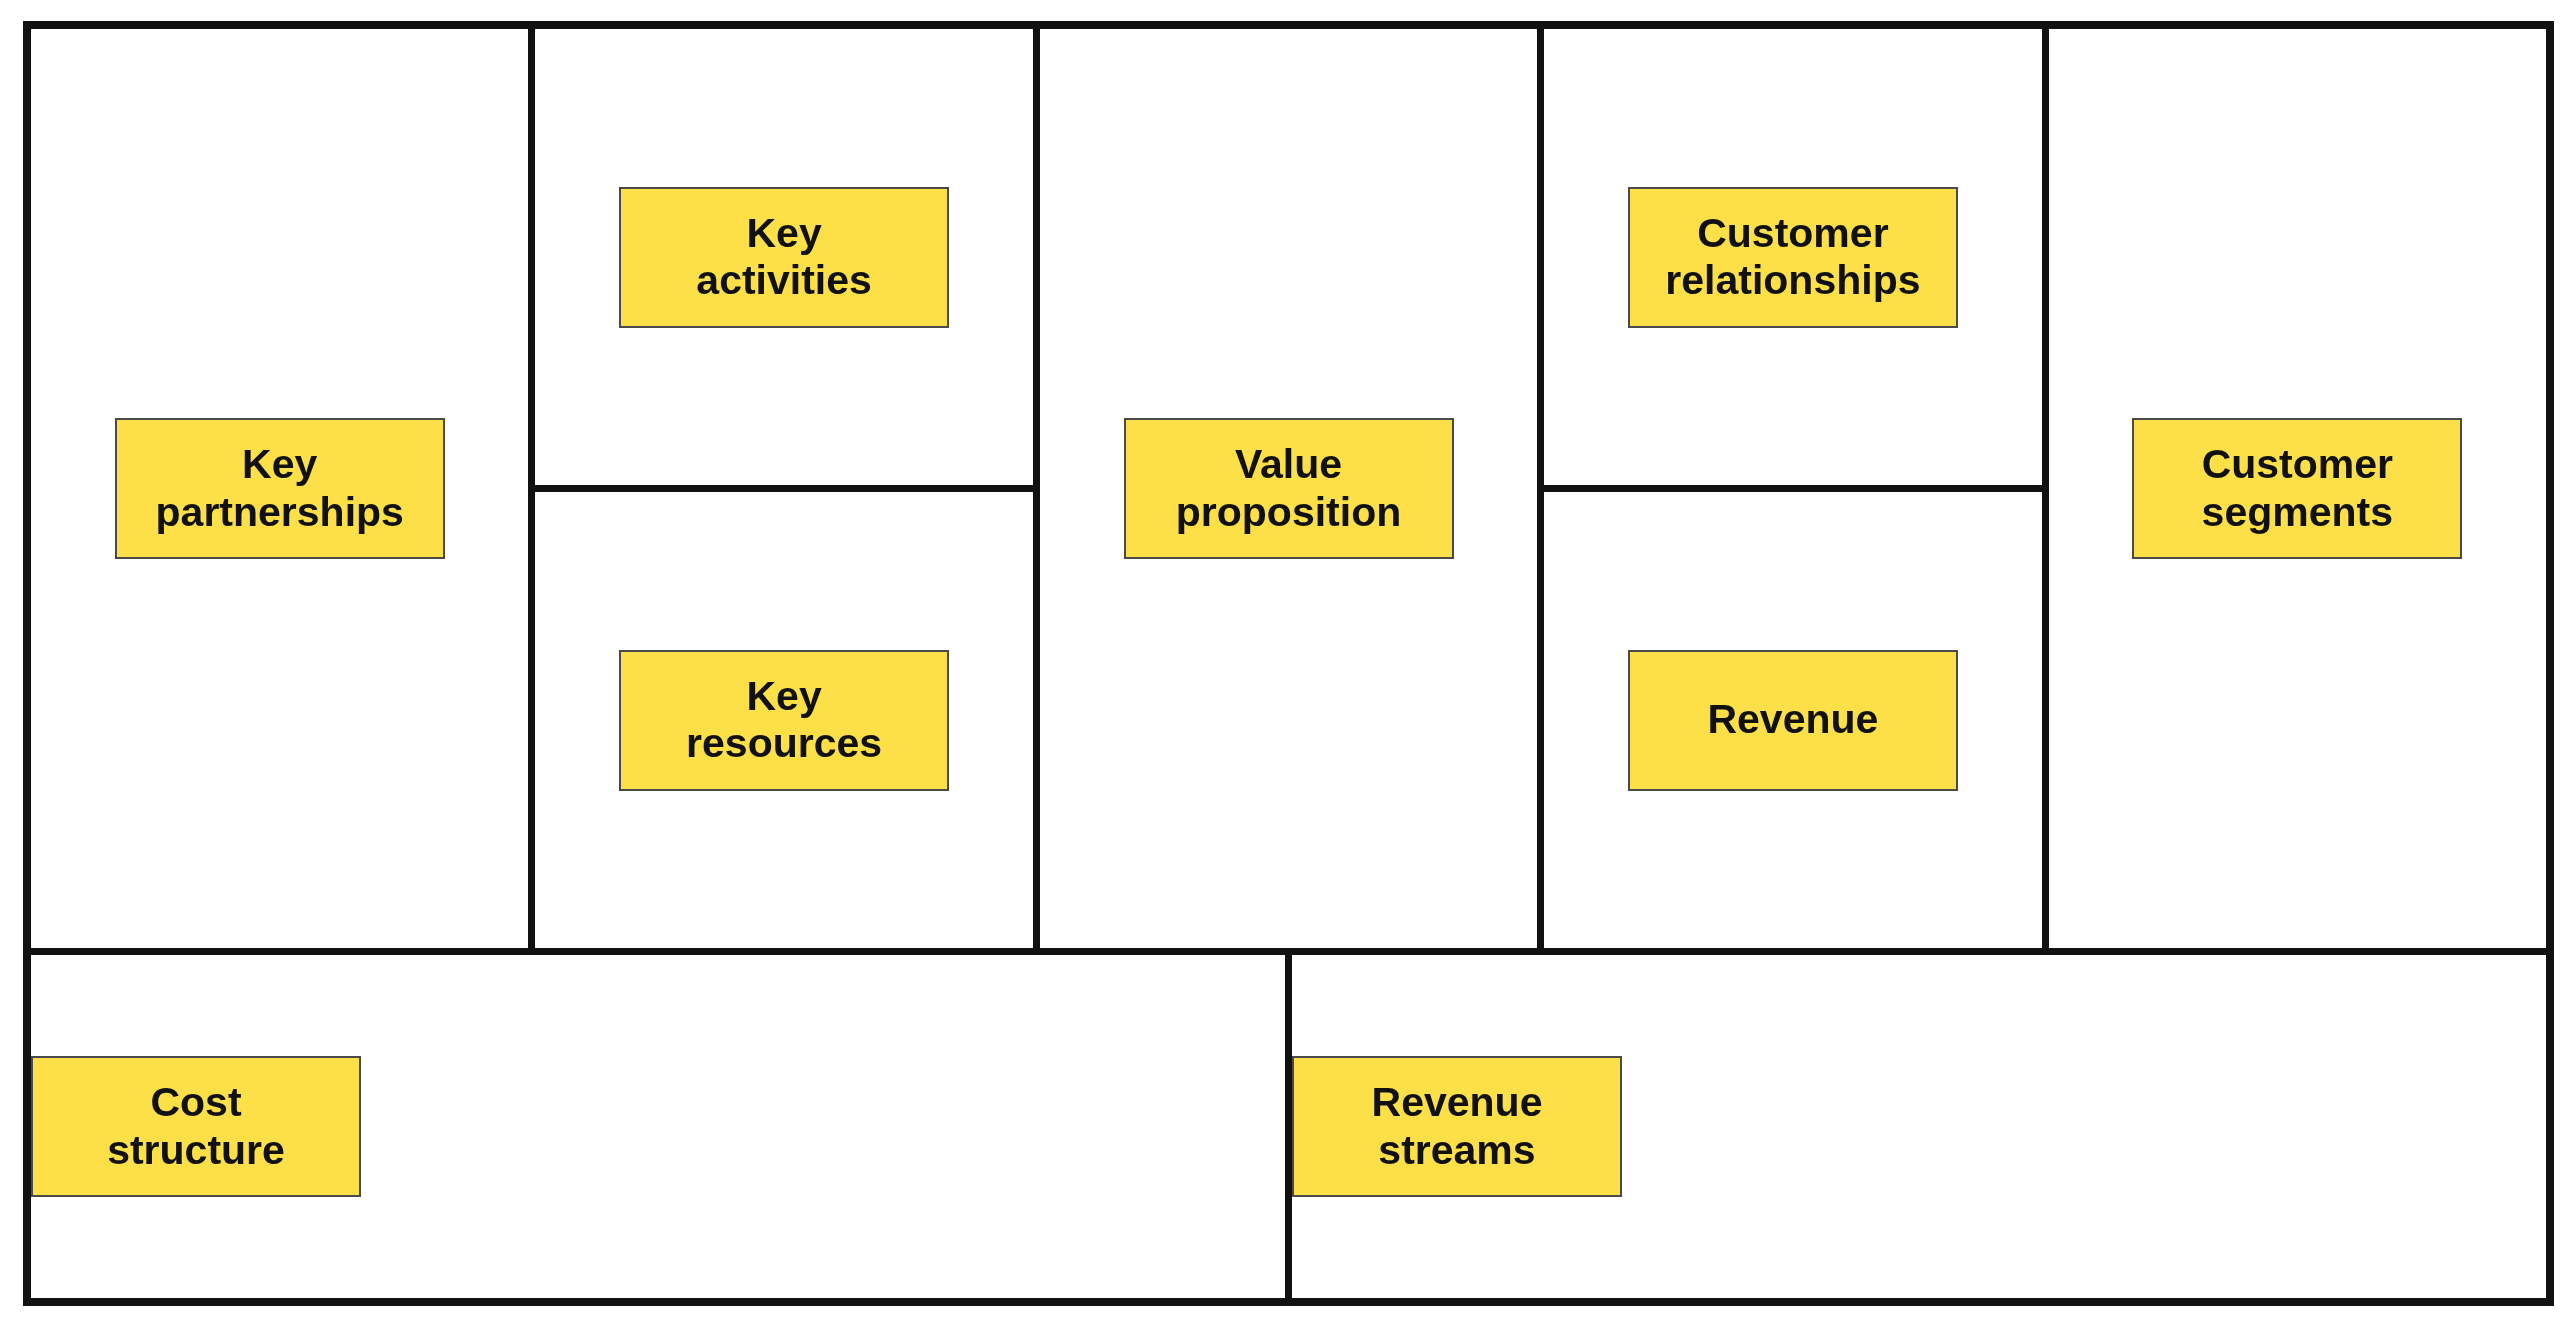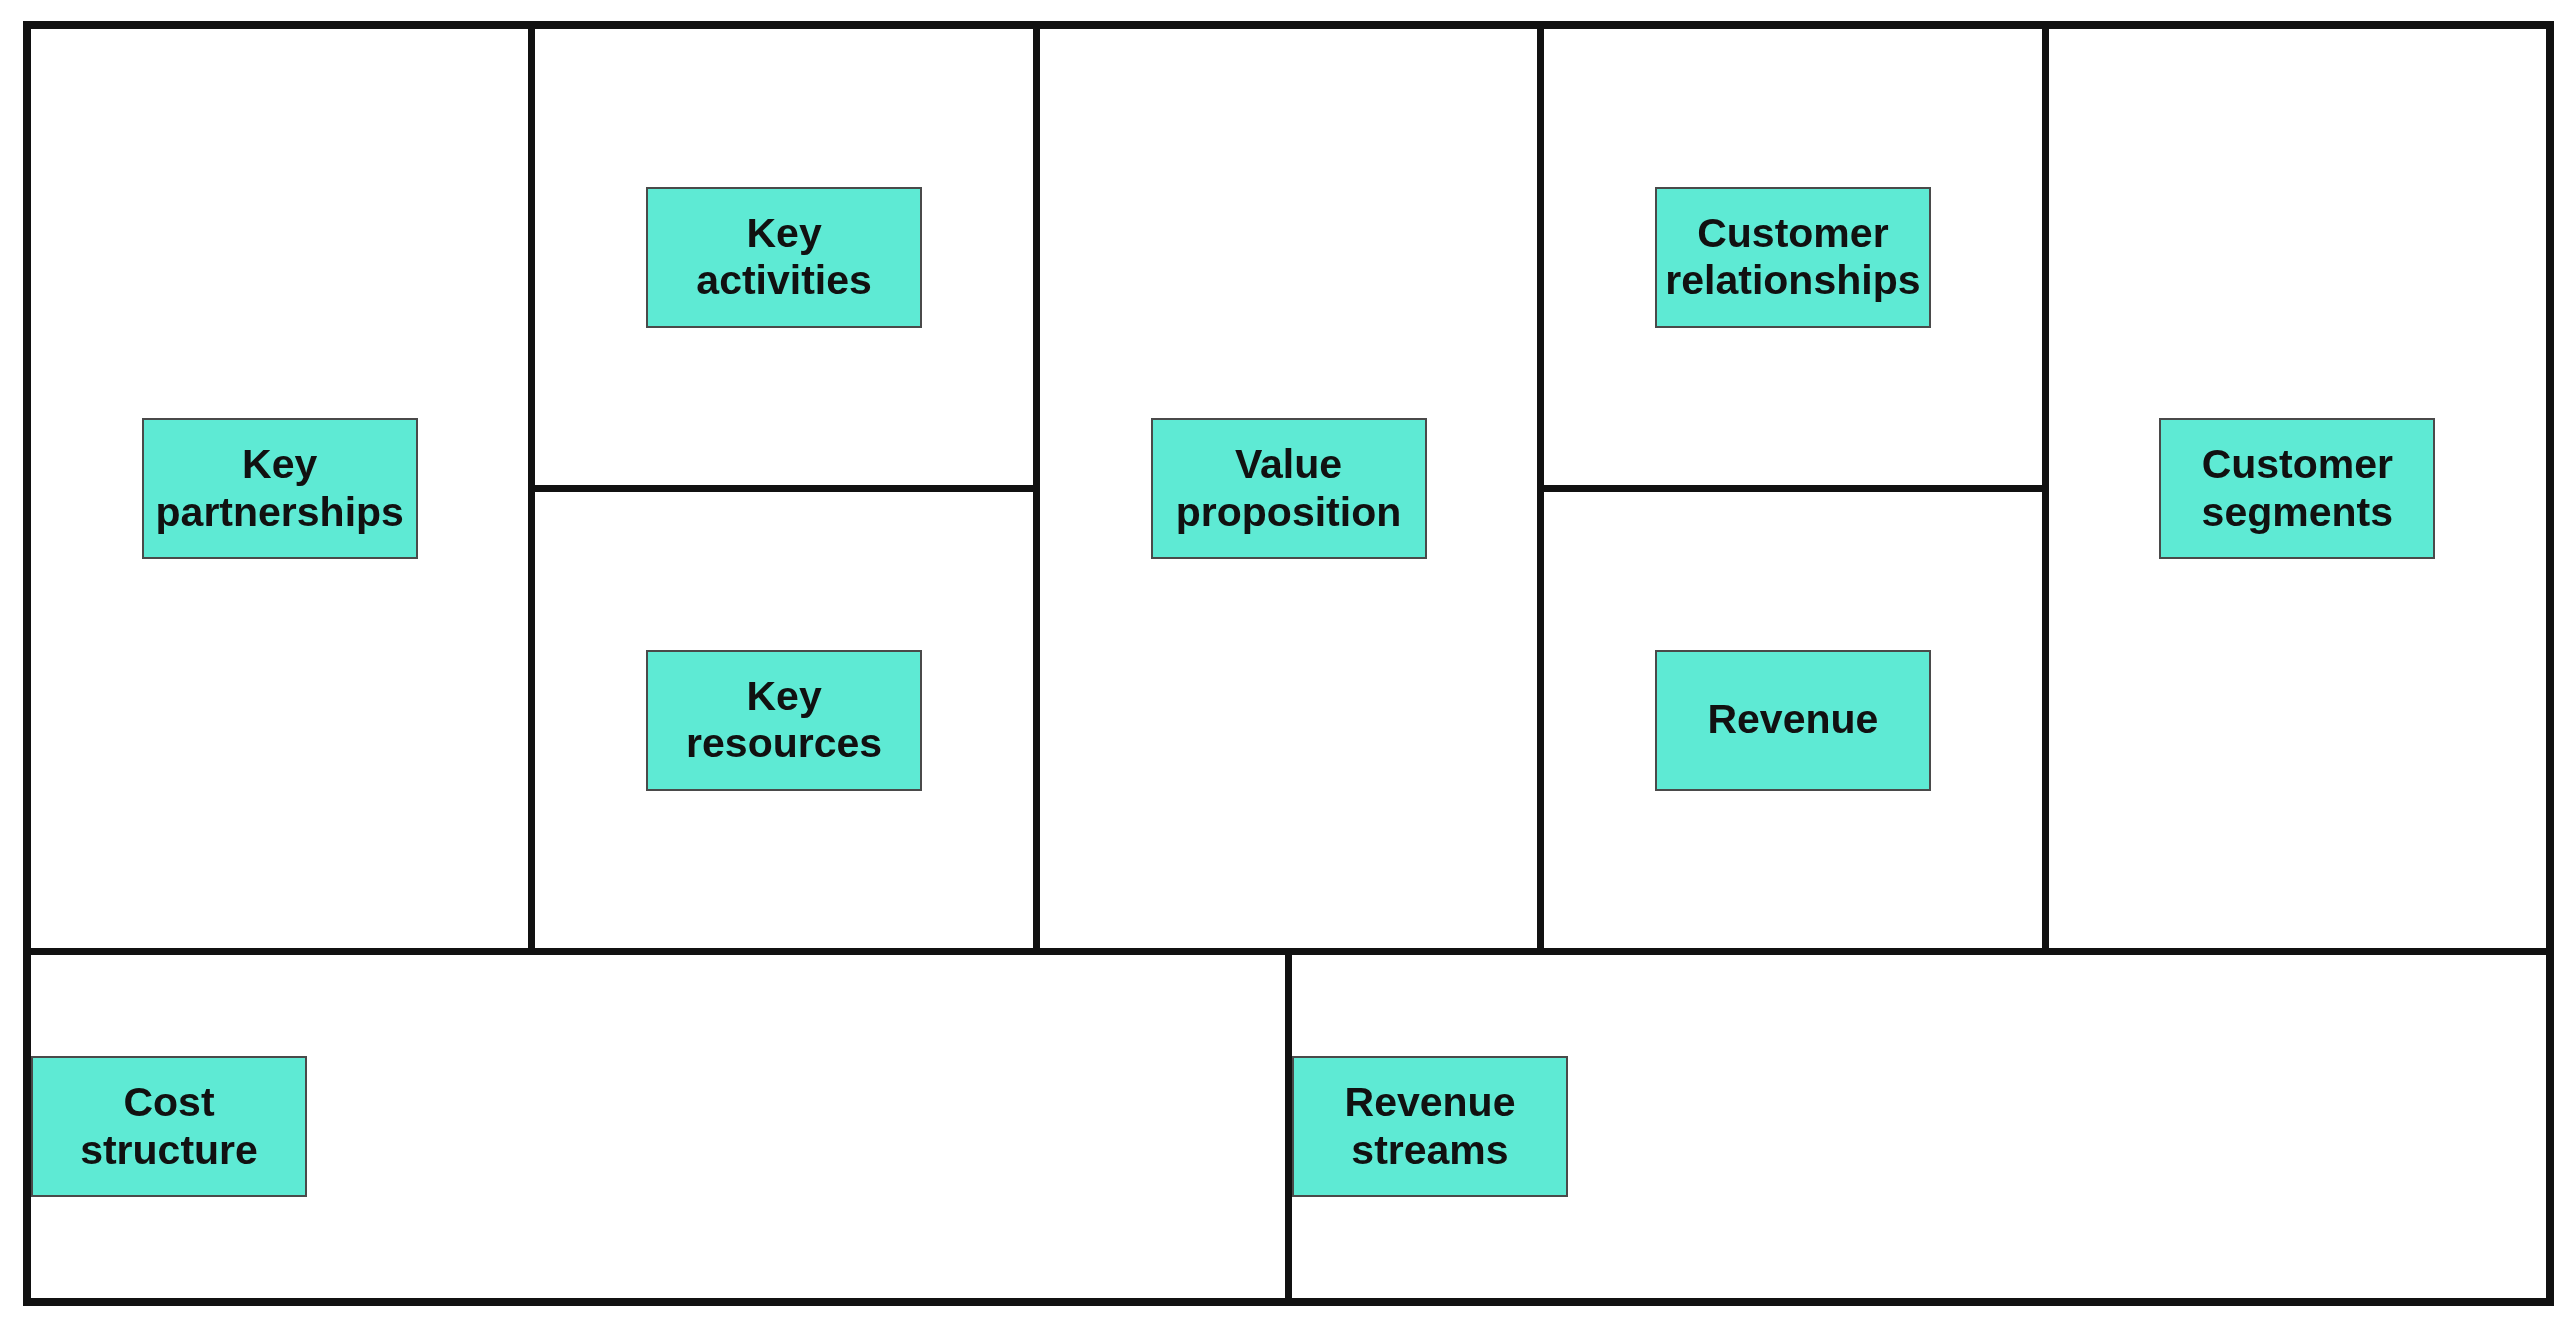--- a/index.html
+++ b/index.html
@@ -72,25 +72,25 @@
     display: flex;
     align-items: center;
     justify-content: flex-start;
     min-width: 0;
   }
   .bottom-cell + .bottom-cell {
     border-left: 7.3px solid #111111;
   }
   
   .label-box {
-    width: 276px;
+    width: 330px;
     height: 141px;
     box-sizing: border-box;
     border: 2.7px solid #4a4a4a;
-    background: #5eead4;
+    background: #fde047;
     display: flex;
     align-items: center;
     justify-content: center;
   }
   .label-text {
     font-size: 41px;
     font-weight: bold;
     line-height: 1.16;
     color: #111111;
     text-align: center;

